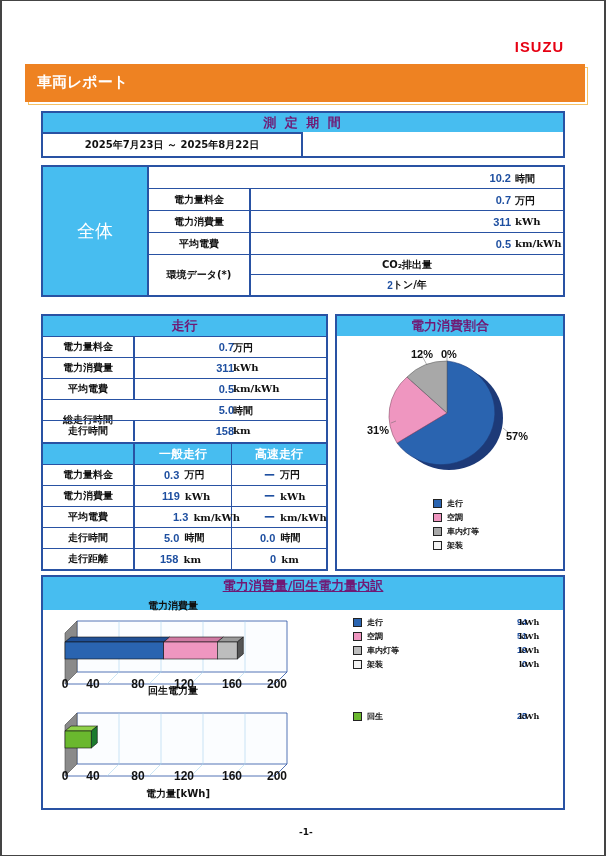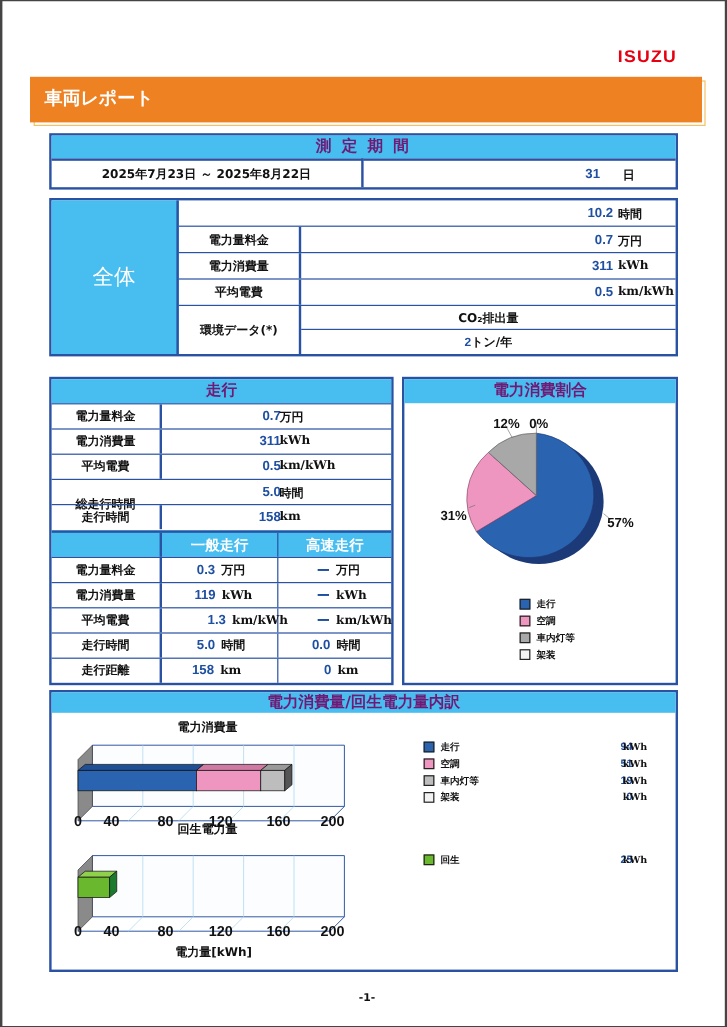--- a/index.html
+++ b/index.html
@@ -33,24 +33,20 @@
   <div class="logo">ISUZU</div>
 
   <div class="title-bar-shadow"></div>
   <div class="title-bar">
     <span>車両レポート</span>
   </div>
 
   <div class="box" style="left:39px; top:110px; width:524px; height:47px;">
     <div class="hdr" style="height:19px; line-height:19px; letter-spacing:2px;">測 定 期 間</div>
     <div style="position:absolute; left:0; top:19px; width:260px; height:24px; border-top:2px solid #2952a3; border-right:2px solid #2952a3; display:flex; align-items:center; justify-content:center; font-size:10px; font-weight:bold;">2025年7月23日 ～ 2025年8月22日</div>
-    <div style="position:absolute; left:260px; top:19px; right:0; height:24px; border-top:2px solid #2952a3;">
-      <span class="num" style="position:absolute; right:63px; top:5px;">31</span>
-      <span style="position:absolute; right:34px; top:5px; font-size:10px; font-weight:bold;">日</span>
-    </div>
   </div>
 
   <div class="box" style="left:39px; top:164px; width:524px; height:132px;">
     <div style="position:absolute; left:0; top:0; width:106px; bottom:0; background:#47bdf0; color:#fff; font-size:18px; font-weight:normal; display:flex; align-items:center; justify-content:center; border-right:2px solid #2952a3;">全体</div>
 
     <div style="position:absolute; left:106px; right:0; top:0; height:22px; border-bottom:1px solid #2952a3;">
       <span class="num" style="position:absolute; right:52px; top:5px;">10.2</span>
       <span class="unit" style="position:absolute; left:366px; top:5px;">時間</span>
     </div>
     <div style="position:absolute; left:106px; right:0; top:22px; height:22px; border-bottom:1px solid #2952a3;">
@@ -171,21 +167,21 @@
         <span class="legend-sq" style="background:#a8a8a8;"></span>
         <span>車内灯等</span>
       </div>
     <div class="legend-item" style="left:96px; top:224px;">
         <span class="legend-sq" style="background:#f2f2f2;"></span>
         <span>架装</span>
       </div>
   </div>
 
   <div class="box" style="left:39px; top:574px; width:524px; height:235px;">
-    <div class="hdr" style="height:17px; line-height:17px;">電力消費量/回生電力量内訳</div>
+    <div class="hdr" style="height:33px; line-height:17px;text-decoration:underline;">電力消費量/回生電力量内訳</div>
 
     <span style="position:absolute; left:80px; top:22px; width:100px; text-align:center; font-size:10px; font-weight:bold;">電力消費量</span>
 
     <svg width="250" height="70" style="position:absolute; left:12px; top:38px;">
 
       <polygon points="22,6 232,6 232,60 10,72 10,18" fill="none"></polygon>
       <polygon points="22,6 232,6 232,57 22,57" fill="#fbfdff" stroke="#2952a3" stroke-width="0.8"></polygon>
       <line x1="64" y1="6" x2="64" y2="57" stroke="#a9d5ee" stroke-width="0.6"></line>
       <line x1="106" y1="6" x2="106" y2="57" stroke="#a9d5ee" stroke-width="0.6"></line>
       <line x1="148" y1="6" x2="148" y2="57" stroke="#a9d5ee" stroke-width="0.6"></line>

